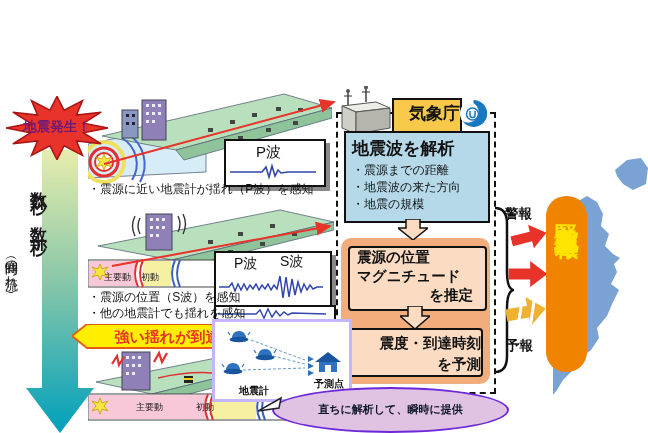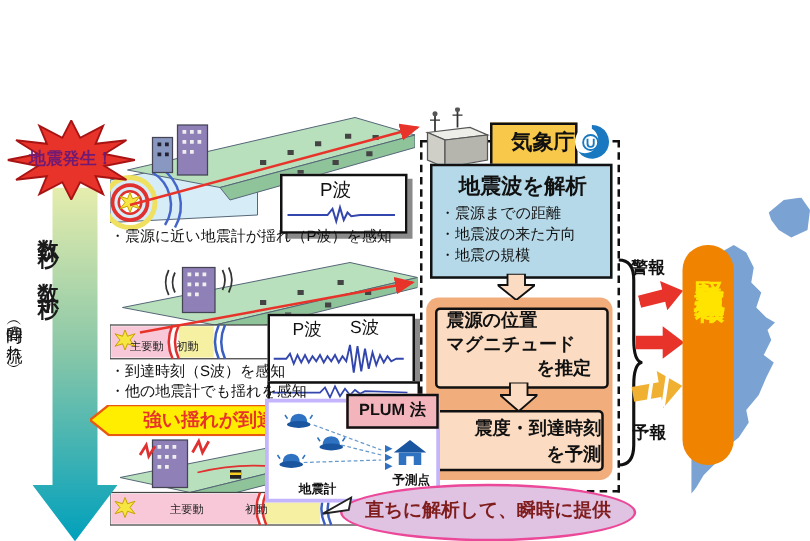--- a/index.html
+++ b/index.html
@@ -40,35 +40,35 @@
     text-align:center;line-height:22px;font-weight:bold;font-size:13px;color:#111;z-index:9;}
   .plum-sub{position:absolute;font-size:10px;color:#111;}
   
   .dashed-box{left:336px;top:112px;width:156px;height:278px;border:2px dashed #111;z-index:2;}
   .jma-bldg{left:334px;top:86px;width:58px;height:50px;z-index:3;}
   .jma-name{left:392px;top:98px;width:66px;height:31px;background:var(--jma-orange);border:2px solid #111;
     text-align:right;line-height:28px;font-weight:bold;font-size:17px;color:#111;z-index:3;}
   .jma-logo{left:459px;top:99px;width:29px;height:29px;z-index:3;}
   .analysis-box{left:344px;top:131px;width:142px;height:88px;background:var(--analysis-blue);
     border:2px solid #111;z-index:3;}
-  .analysis-title{font-weight:bold;font-size:17px;color:#111;margin:4px 0 2px 21px;}
+  .analysis-title{font-weight:bold;font-size:17px;color:#111;margin:4px 0 2px 6px;}
   .analysis-bullet{font-size:12px;color:#111;margin-left:6px;line-height:17px;}
   .flow-arrow{z-index:5;}
   .flow-container{left:341px;top:238px;width:149px;height:146px;background:var(--flow-orange);
     border-radius:10px;z-index:3;}
   .flow-box{background:var(--flow-peach);border:2px solid #111;border-radius:4px;z-index:4;}
   .estimate-box{left:348px;top:246px;width:135px;height:61px;}
   .estimate-box div{font-weight:bold;font-size:14.5px;line-height:19px;color:#111;}
   .est1,.est2{padding-left:7px;}
   .est3{text-align:right;padding-right:12px;}
   .predict-box{left:348px;top:328px;width:135px;height:49px;text-align:right;padding-top:3px;box-sizing:border-box;}
   .predict-box div{font-weight:bold;font-size:14.5px;line-height:21px;color:#111;}
   .bubble{left:272px;top:387px;width:233px;height:42px;background:var(--bubble-lavender);
-    border:2px solid #ec4899;border-radius:50%;text-align:center;line-height:40px;
-    font-weight:bold;font-size:15px;color:#7f1d1d;z-index:9;}
+    border:2px solid #6d28d9;border-radius:50%;text-align:center;line-height:40px;
+    font-weight:bold;font-size:11px;color:#0f172a;z-index:9;}
   .bubble-tail{left:258px;top:395px;width:24px;height:18px;z-index:10;}
   
   .brace{left:492px;top:206px;width:22px;height:168px;z-index:3;}
   .out-label{font-size:13.5px;font-weight:bold;color:#111;z-index:3;white-space:nowrap;}
   .warning-label{left:505px;top:205px;}
   .forecast-label{left:506px;top:337px;}
   .out-arrow{z-index:3;}
   .eew-pill{left:546px;top:196px;width:41px;height:176px;background:var(--eew-orange);
     border-radius:20px;z-index:3;}
   .eew-text{position:absolute;left:50%;top:9px;transform:translateX(-50%);writing-mode:vertical-rl;
@@ -194,21 +194,21 @@
     <span class="ps-s">S波</span>
     <svg width="108" height="28" style="position:absolute;left:1px;top:20px;">
       <polyline points="2,14 12,14 15,10 18,18 21,11 24,17 27,11 30,17 33,12 36,16 39,11 42,17 45,12 48,16 51,11 54,17 57,12 60,16 63,3 66,25 69,4 72,24 75,6 78,22 81,9 84,19 87,11 90,17 93,12 96,16 100,14 106,14" fill="none" stroke="var(--wave-blue)" stroke-width="1.5"></polyline>
     </svg>
   </div>
   <div class="abs wave-strip">
     <svg width="114" height="13" style="position:absolute;left:0;top:0;">
       <polyline points="2,7 40,7 44,3 48,11 52,2 56,10 60,4 64,9 68,5 72,8 76,6 110,7" fill="none" stroke="var(--wave-blue)" stroke-width="1.4"></polyline>
     </svg>
   </div>
-  <span class="abs caption cap2a">・到達時刻（S波）を感知</span>
+  <span class="abs caption cap2a">・震源の位置（S波）を感知</span>
   <span class="abs caption cap2b">・他の地震計でも揺れを感知</span>
 
   <div class="abs alert-banner">
     <svg width="176" height="25" viewBox="0 0 176 25">
       <polygon points="0,12 15,0 175,0 175,24 15,24" fill="var(--shake-yellow)" stroke="#e85a10" stroke-width="1.8"></polygon>
     </svg>
     <span class="alert-text">強い揺れが到達</span>
   </div>
 
   <svg class="abs panel" style="left:88px;top:348px;" width="202" height="74" viewBox="0 0 202 74">
@@ -264,21 +264,20 @@
       </g>
       <g transform="translate(100,30)">
         <polygon points="0,10 13,0 26,10" fill="#1a55a0"></polygon>
         <rect x="4" y="10" width="18" height="10" fill="#2f72c2"></rect>
         <rect x="10" y="13" width="6" height="7" fill="#fff"></rect>
       </g>
     </svg>
     <span class="plum-sub" style="left:24px;bottom:1px;">地震計</span>
     <span class="plum-sub" style="right:5px;bottom:8px;">予測点</span>
   </div>
-  <div class="abs plum-label">PLUM 法</div>
 
   <div class="abs dashed-box"></div>
 
   <svg class="abs jma-bldg" viewBox="0 0 58 50">
     <path d="M14,6 V20 M32,2 V16" stroke="#333" stroke-width="1.4"></path>
     <path d="M10,10 L18,10 M28,6 L36,6" stroke="#333" stroke-width="1"></path>
     <circle cx="14" cy="5" r="2" fill="#555"></circle>
       <circle cx="32" cy="1.5" r="2" fill="#555"></circle>
     <polygon points="8,20 42,16 56,22 22,26" fill="#eeeee8" stroke="#555"></polygon>
     <polygon points="8,20 22,26 22,48 8,42" fill="#cfcfc8" stroke="#555"></polygon>

